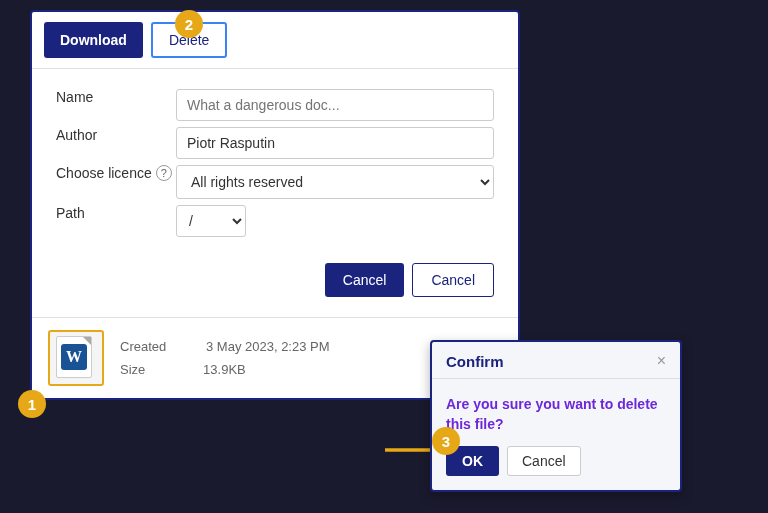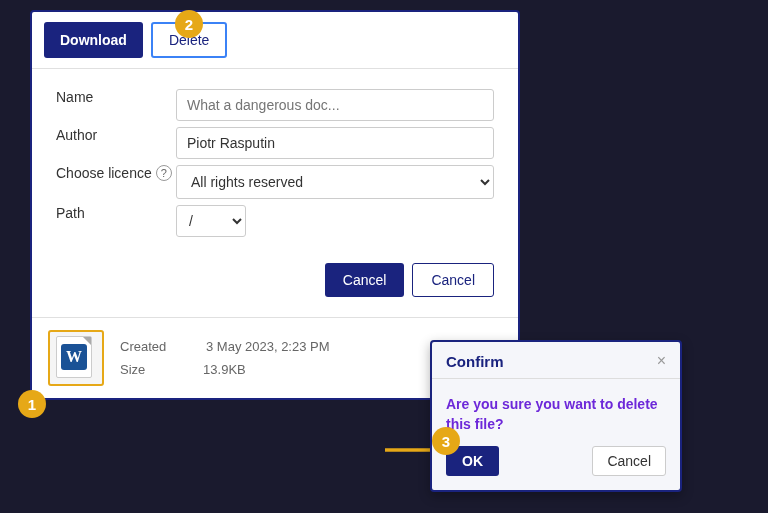--- a/index.html
+++ b/index.html
@@ -300,21 +300,21 @@
     .dialog-body {
       padding: 16px 14px 12px;
       font-size: 14px;
       color: #6d28d9;
       line-height: 1.4;
       font-weight: bold;
     }
 
     .dialog-footer {
       display: flex;
-      justify-content: space-between;
+      justify-content: flex-start;
       gap: 8px;
       padding: 0 14px 14px;
     }
 
     .btn-ok {
       background: #1a237e;
       color: #fff;
       border: none;
       padding: 6px 16px;
       border-radius: 3px;

